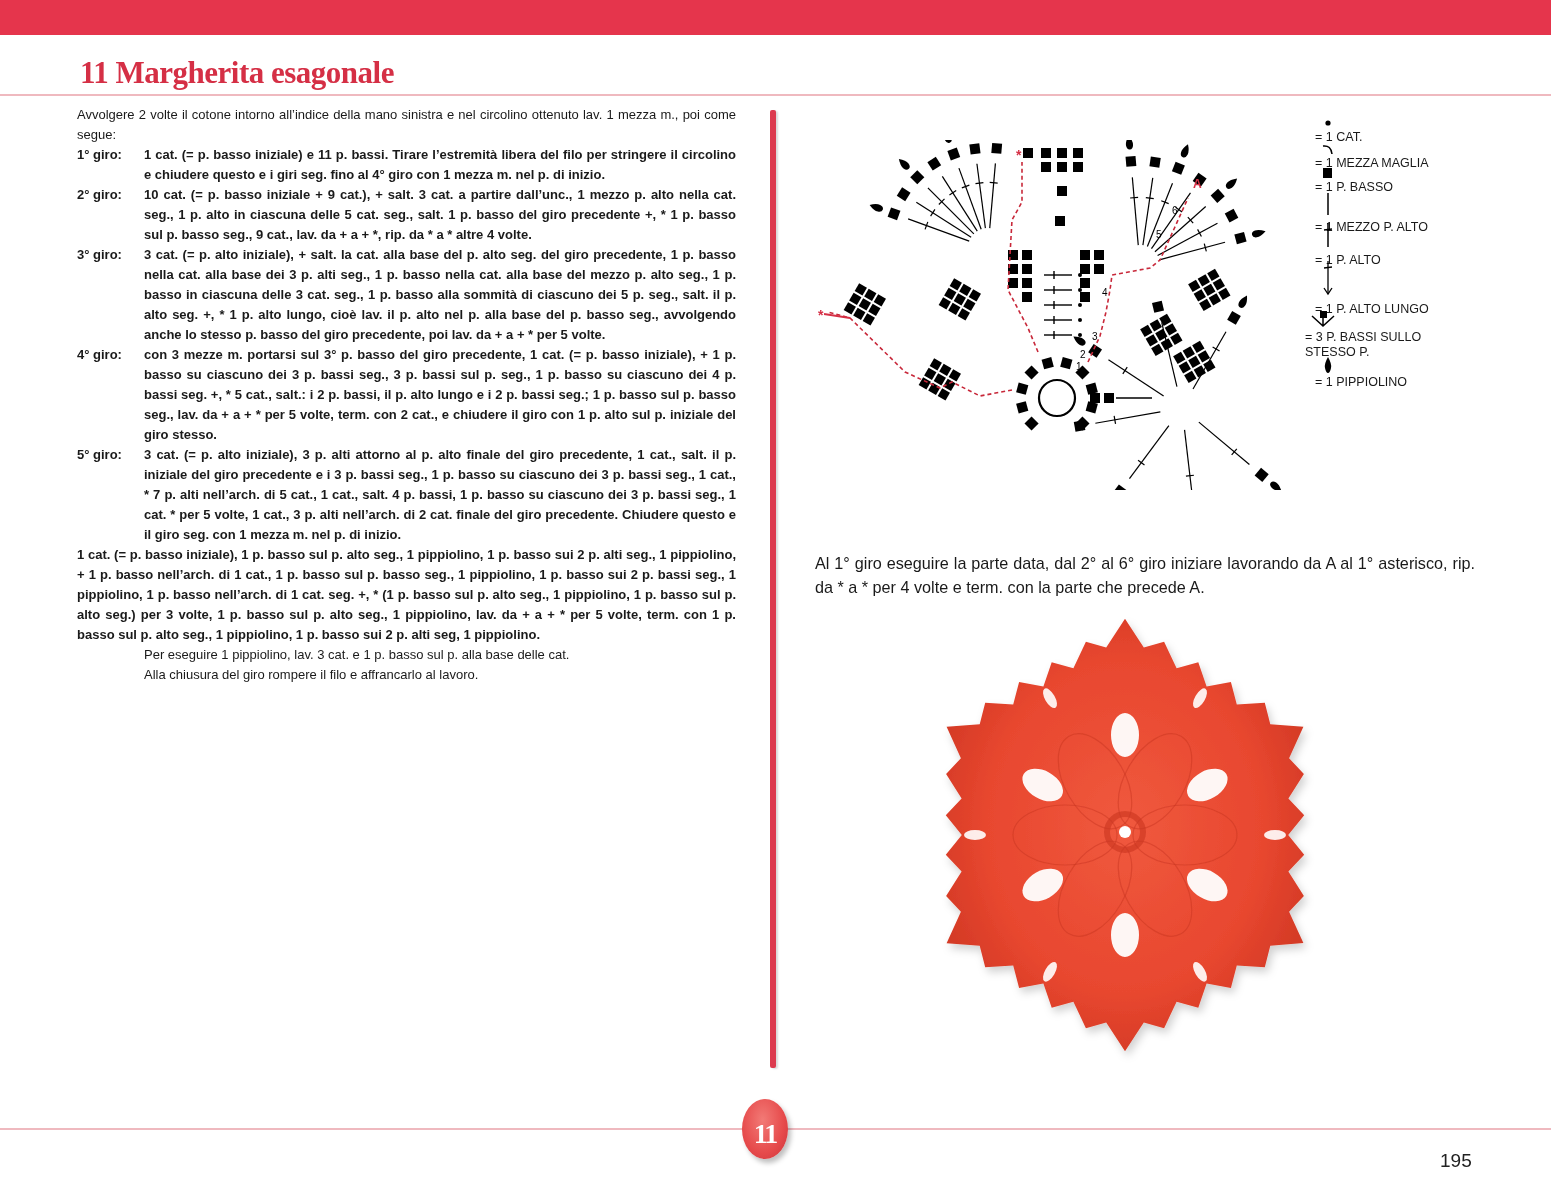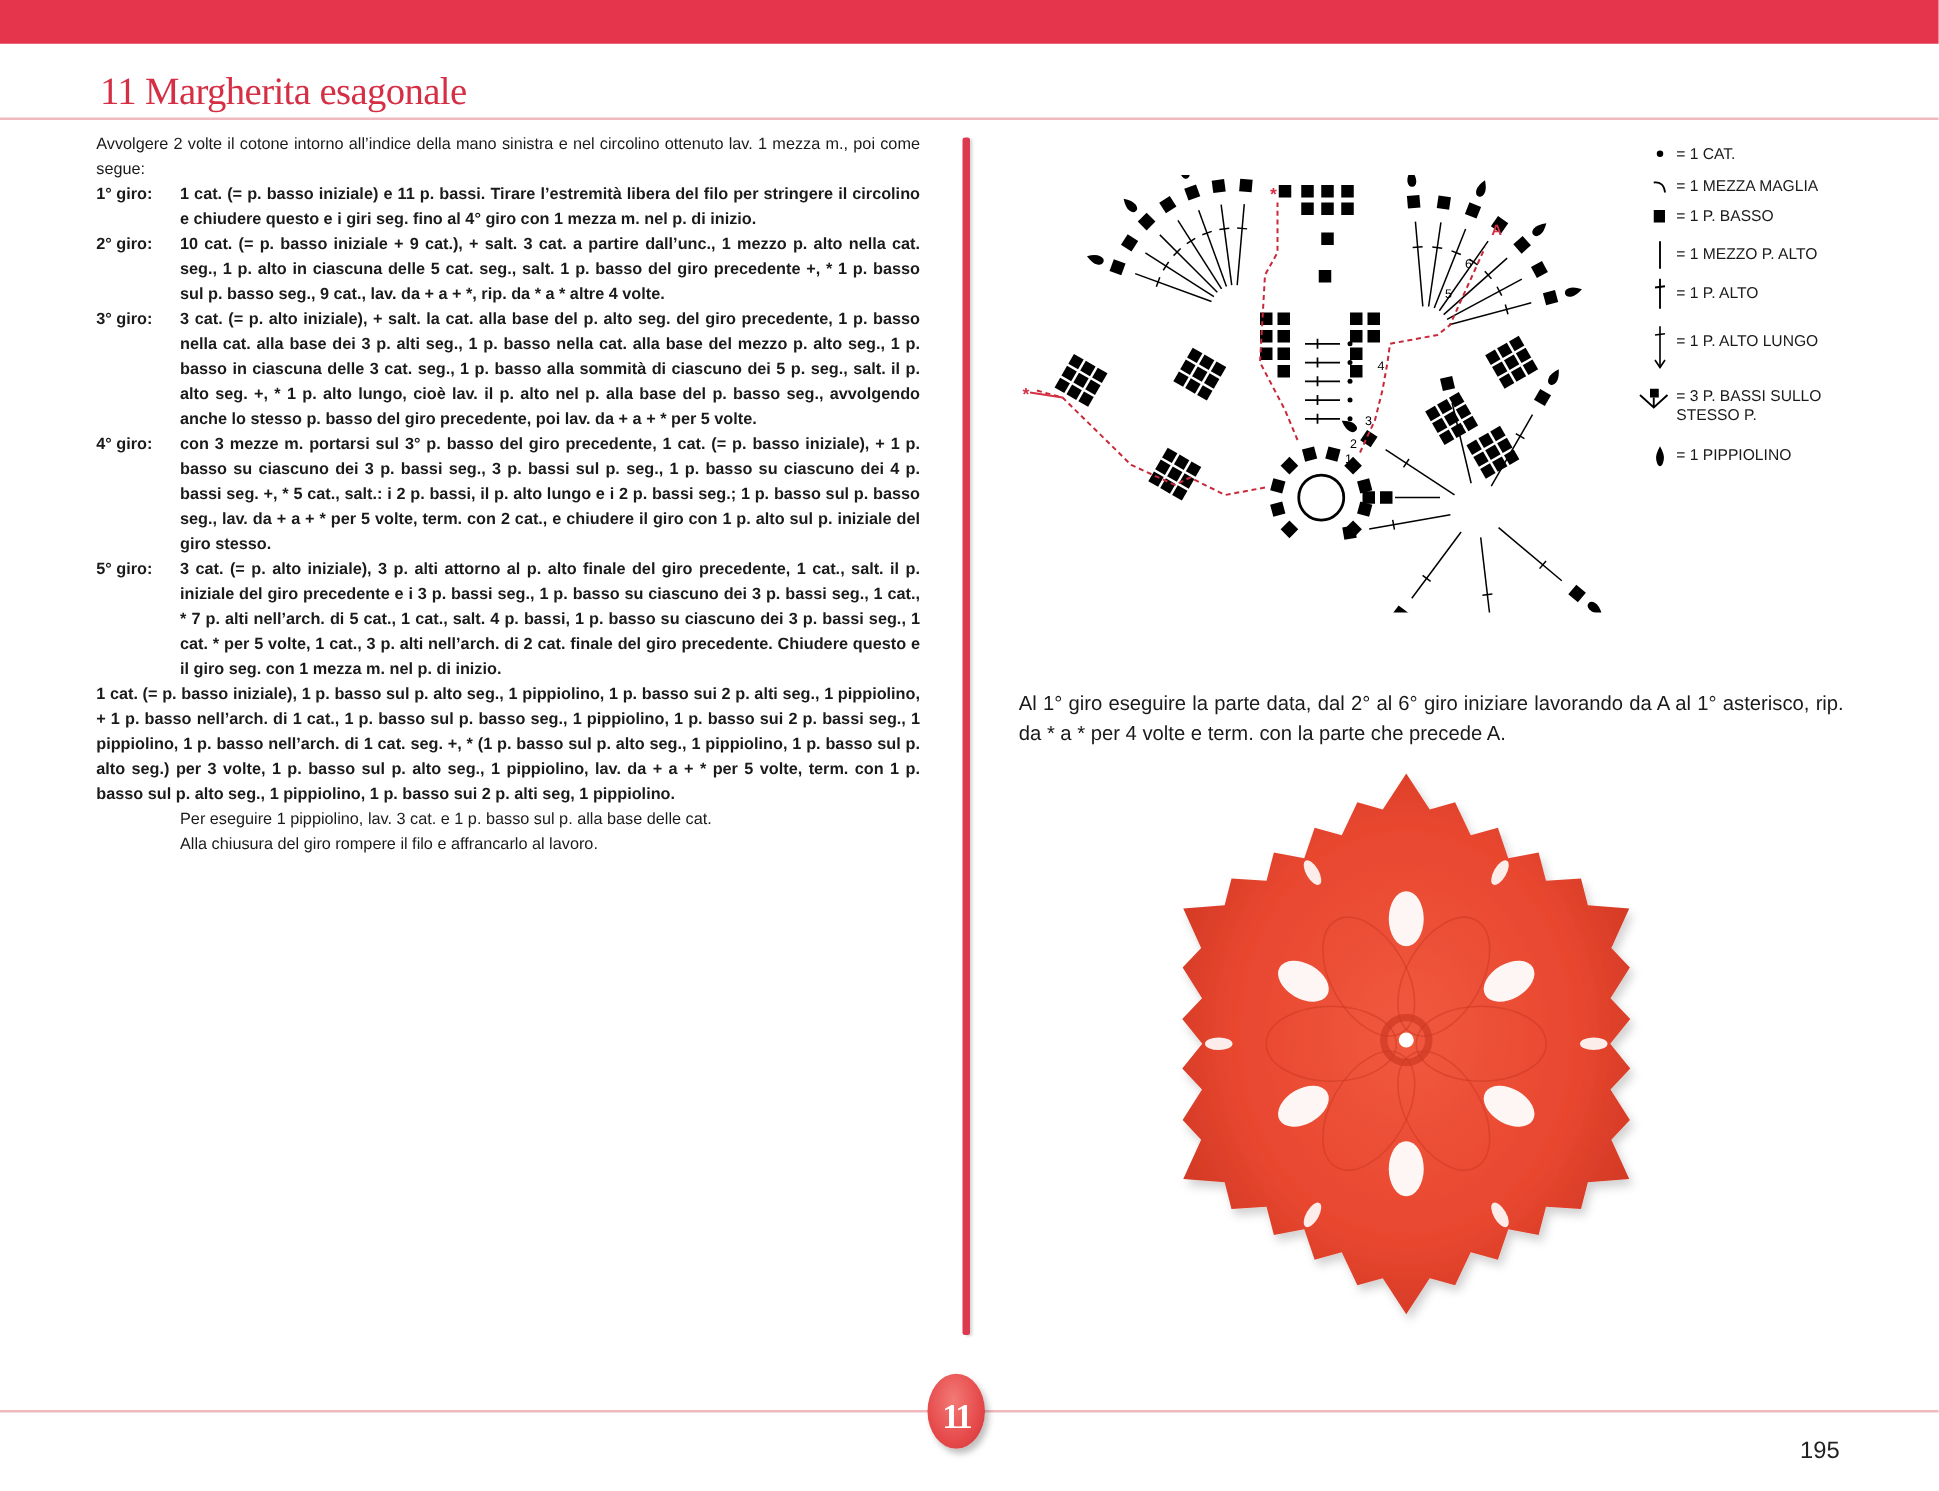--- a/index.html
+++ b/index.html
@@ -1,29 +1,29 @@
 <!DOCTYPE html>
 <html><head>
 <meta charset="utf-8">
 <style>
   html, body { margin:0; padding:0; background:#fff; }
   body { width:1551px; height:1193px; position:relative; overflow:hidden; font-family:"Liberation Sans", sans-serif; color:#1a1a1a; }
   .topbar { position:absolute; left:0; top:0; width:1551px; height:35px; background:#e5354c; }
-  .title { position:absolute; left:80px; top:55px; font-family:"Liberation Serif", serif; font-weight:normal; font-size:31px; color:#d52f45; letter-spacing:-0.5px; margin:0; }
+  .title { position:absolute; left:80px; top:55px; font-family:"Liberation Serif", serif; font-weight:bold; font-size:31px; color:#d52f45; letter-spacing:-0.5px; margin:0; }
   .title-rule { position:absolute; left:0; top:94px; width:1551px; height:2px; background:#efb9bf; }
   .instructions { position:absolute; left:77px; top:105px; width:659px; font-size:13px; line-height:20px; font-stretch:condensed; }
   .instructions p { margin:0; text-align:justify; }
   .round { display:flex; }
   .round .lbl { flex:0 0 67px; font-weight:bold; }
   .round .txt { flex:1; text-align:justify;font-weight:bold; }
   .note-block { padding-left:67px; }
   .divider { position:absolute; left:770px; top:110px; width:6px; height:958px; background:#dc3a4e; border-radius:2px; box-shadow:2px 1px 2px rgba(0,0,0,0.15); }
   .diagram { position:absolute; left:810px; top:140px; width:500px; height:350px; }
   .legend { position:absolute; left:1315px; top:112px; width:220px; font-size:12.5px; }
-  .legend .row { position:absolute; left:0; display:flex; align-items:flex-start; }
+  .legend .row { position:absolute; left:0; display:flex; align-items:flex-start;flex-direction:column; }
   .legend .sym { width:26px; display:flex; justify-content:center; }
   .legend .lt { line-height:15px; }
   .caption { position:absolute; left:815px; top:536px; width:660px; font-size:16.2px; line-height:23.5px; text-align:justify; }
   .photo { position:absolute; left:910px; top:600px; width:440px; height:470px; }
   .bottom-rule { position:absolute; left:0; top:1128px; width:1551px; height:2px; background:#efb9bf; }
   .ball { position:absolute; left:742px; top:1099px; width:46px; height:60px; border-radius:50%; background:radial-gradient(ellipse at 45% 35%, #f27a76 0%, #e64a4b 60%, #c9333a 100%); box-shadow:3px 4px 5px rgba(0,0,0,0.25); display:flex; align-items:center; justify-content:center; }
   .ball span { font-family:"Liberation Serif", serif; font-weight:bold; font-size:28px; color:#fff; margin-top:10px; letter-spacing:-2px; }
   .page-num { position:absolute; left:1440px; top:1150px; font-size:19px; color:#222; }
 </style>
 </head>

